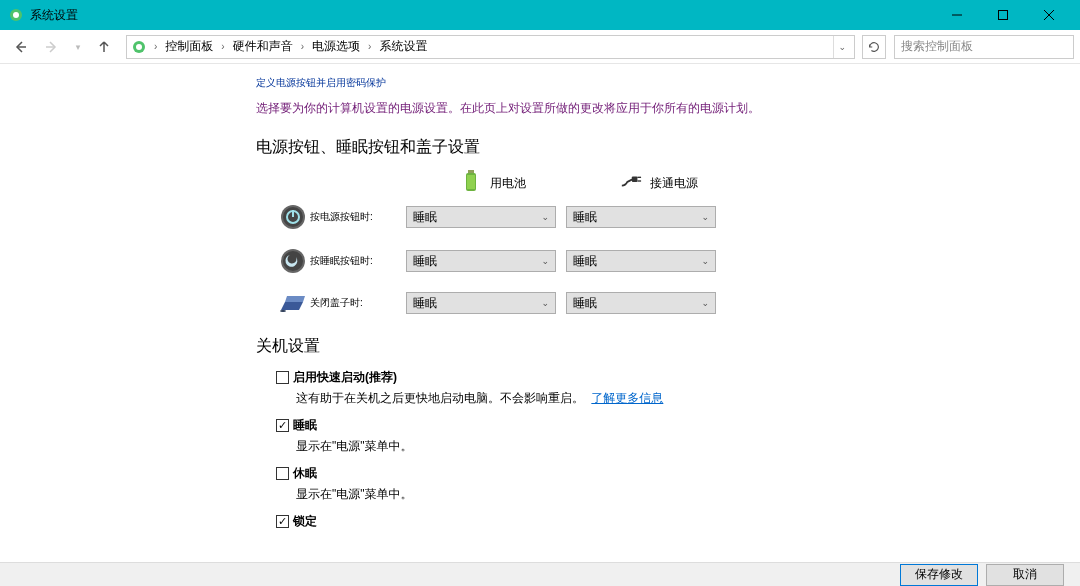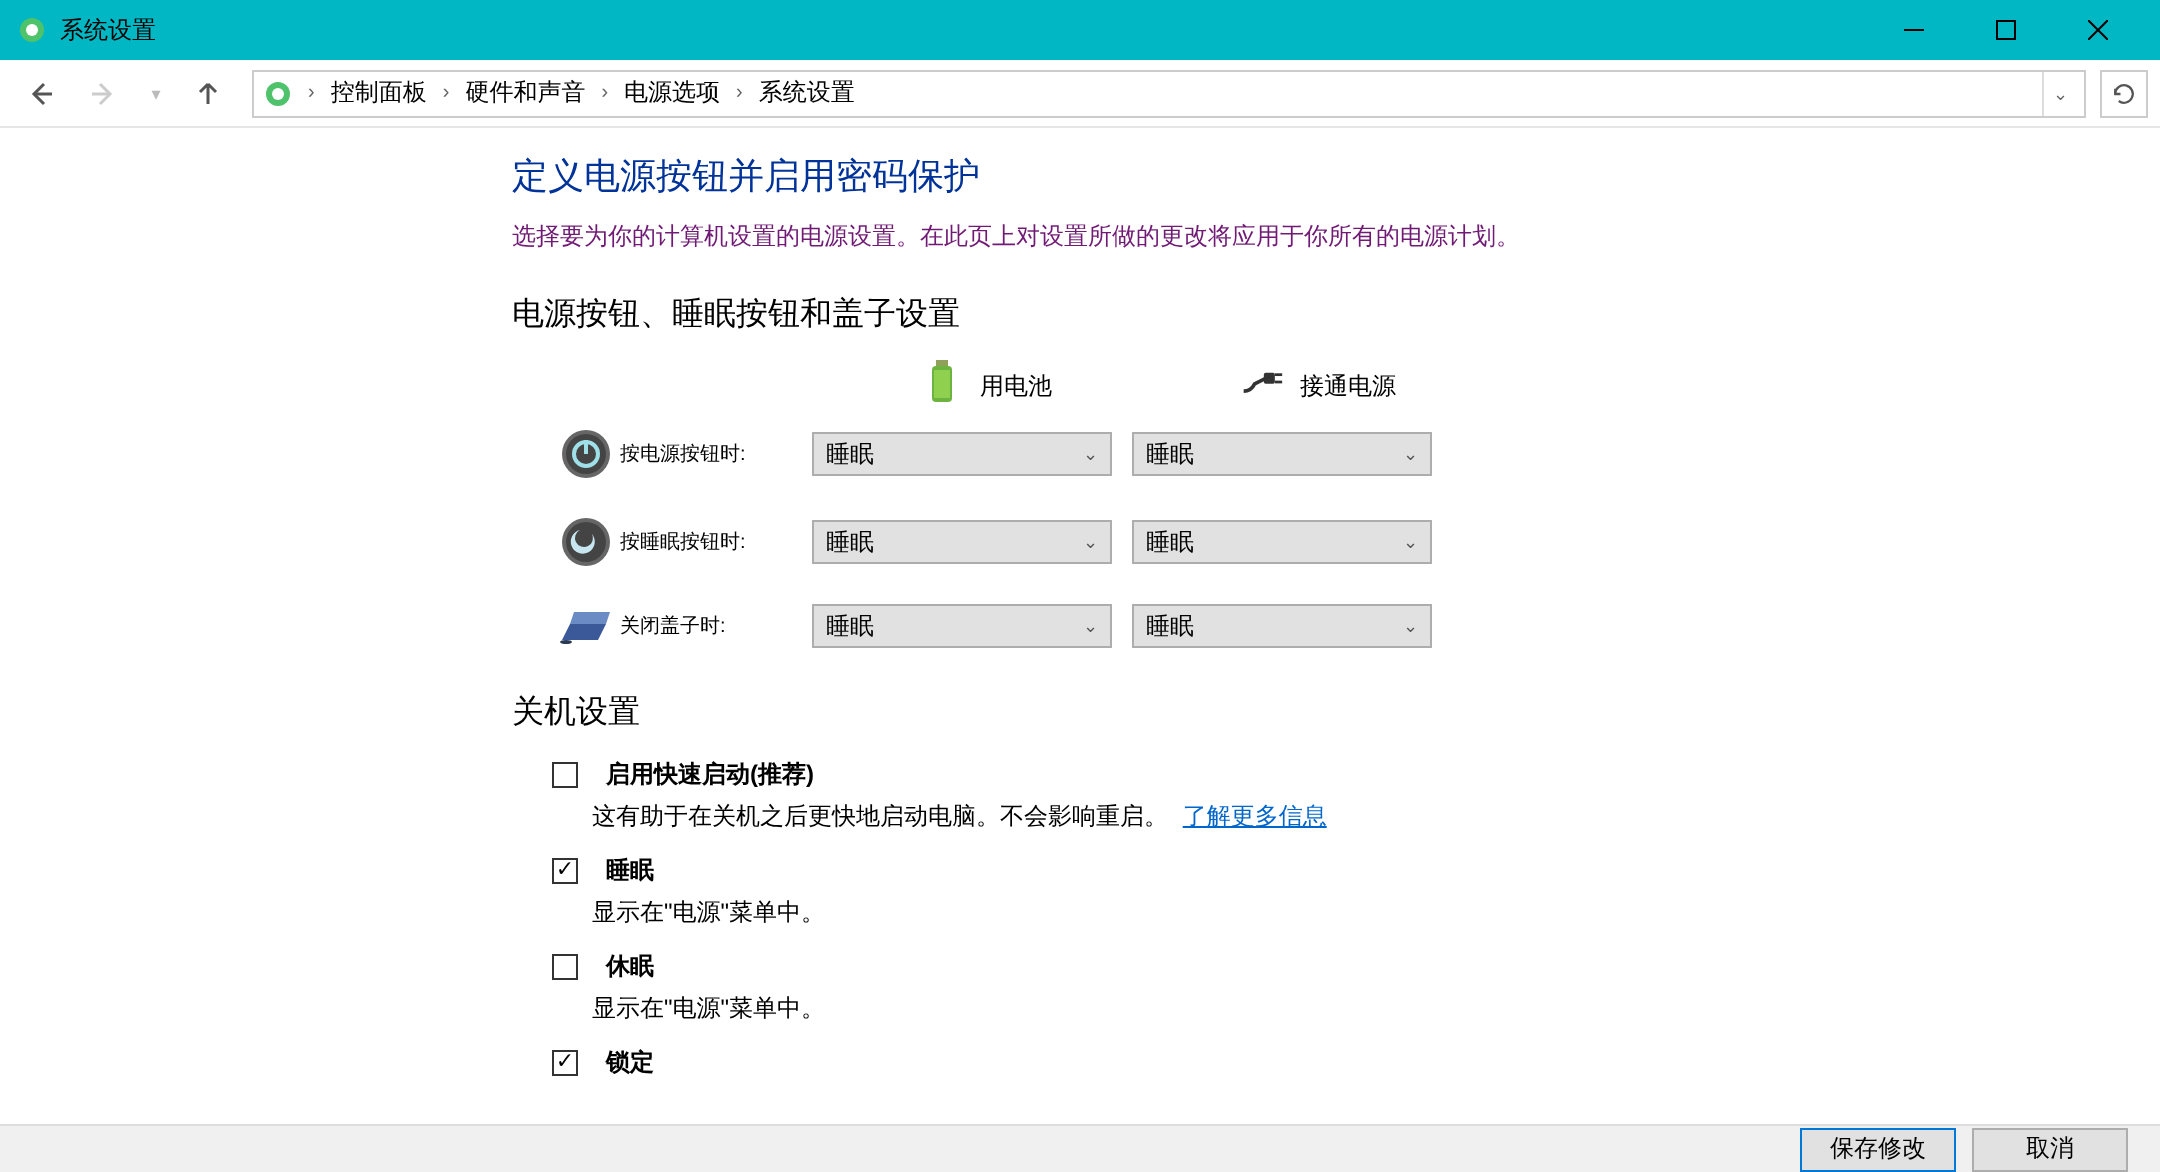--- a/index.html
+++ b/index.html
@@ -86,21 +86,21 @@
       top: 64px; left: 0; right: 0; bottom: 36px;
       padding: 12px 0 0 0;
       overflow-y: auto;
     }
     .inner {
       margin-left: 256px;
       width: 580px;
     }
     .page-title {
       color: #003399;
-      font-size: 18px;
+      font-size: 10px;
       margin-bottom: 10px;
     }
     .description {
       font-size: 12px;
       margin-bottom: 20px;
       color: #701a75;
     }
     .section-label {
       font-size: 16px;
       margin-bottom: 12px;
@@ -152,21 +152,21 @@
       color: #000;
     }
     .combo .combo-text { flex: 1; }
     .combo .combo-arrow { font-size: 9px; color: #555; }
     
     .check-row {
       margin-left: 20px;
       margin-bottom: 4px;
       display: flex;
       align-items: center;
-      gap: 14px;
+      gap: 4px;
     }
     .check-desc {
       margin-left: 40px;
       margin-bottom: 10px;
       font-size: 12px;
       color: #000;
     }
     .check-desc .link { color: #0066cc; margin-left: 4px; margin-top: 32px; }
     .checkbox {
       width: 13px; height: 13px;
@@ -277,20 +277,23 @@
     <span class="bc-item">系统设置</span>
     <span class="bc-end"></span>
     <span class="bc-drop">⌄</span>
   </div>
   <div class="refresh-btn">
     <svg width="14" height="14" viewBox="0 0 16 16">
         <path d="M3 8 a5 5 0 1 1 2 4" fill="none" stroke="#555" stroke-width="1.3"></path>
         <path d="M3 5 L3 8 L6 8" fill="none" stroke="#555" stroke-width="1.3"></path>
       </svg>
   </div>
+  <div class="searchbox">
+    <span>搜索控制面板</span>
+  </div>
 </div>
 
 <div class="content">
   <div class="inner">
     <div class="page-title">定义电源按钮并启用密码保护</div>
     <div class="description">选择要为你的计算机设置的电源设置。在此页上对设置所做的更改将应用于你所有的电源计划。</div>
 
     <div class="section-label">电源按钮、睡眠按钮和盖子设置</div>
 
     <div class="power-table">

